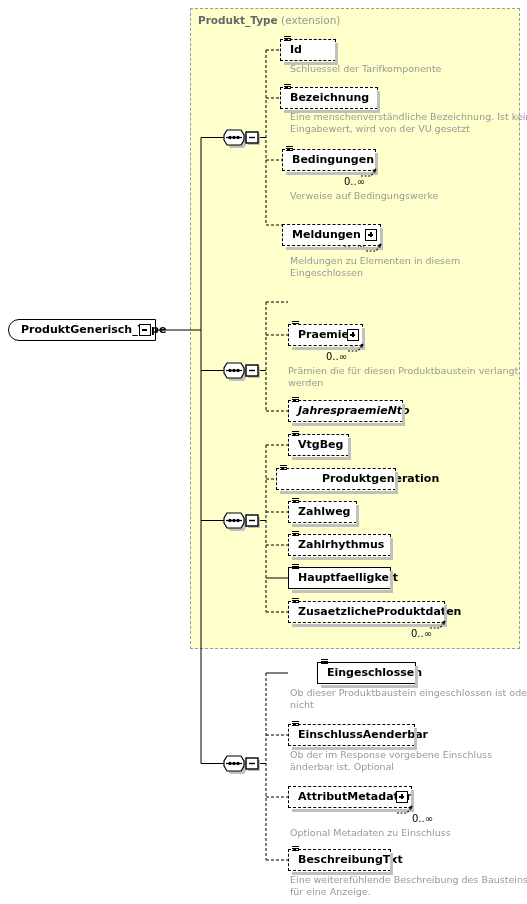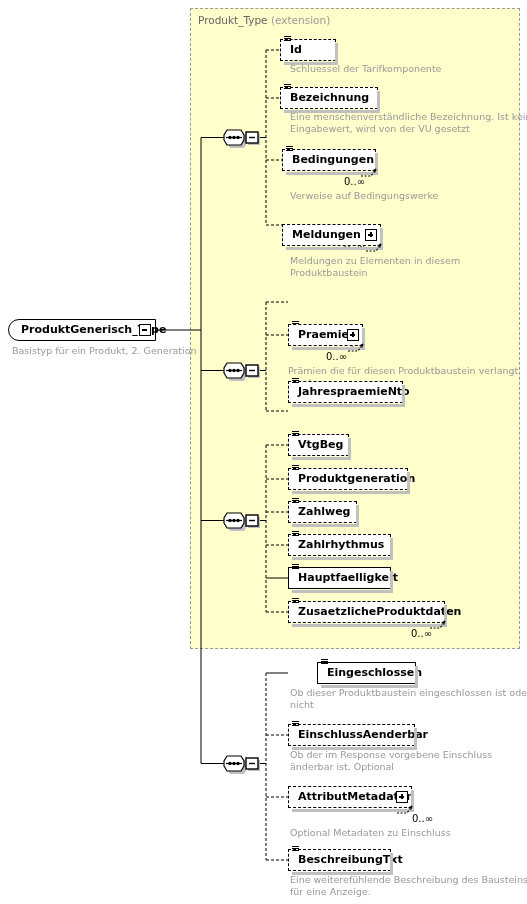--- a/index.html
+++ b/index.html
@@ -18,21 +18,21 @@
     border:1px dashed #999999;
     box-sizing:border-box;
   }
   .ext-title{
     position:absolute;
     font-size:10.5px;
     color:#808080;
     white-space:nowrap;
     letter-spacing:0px;
   }
-  .ext-title b{color:#666666;font-weight:normal;margin-top:37px;}
+  .ext-title b{color:#666666;font-weight:bold;margin-top:37px;}
   .ext-title span{color:#999999;font-weight:normal;}
 
   
   .node{
     position:absolute;
     box-sizing:border-box;
     background:#ffffff;
     border:1px dashed #000000;
     height:22px;
     display:flex;
@@ -175,21 +175,20 @@
       <path d="M266 735 L288 735" stroke="#000" stroke-width="1" fill="none" stroke-dasharray="3,2"></path>
       <path d="M266 797 L288 797" stroke="#000" stroke-width="1" fill="none" stroke-dasharray="3,2"></path>
       <path d="M266 860 L288 860" stroke="#000" stroke-width="1" fill="none" stroke-dasharray="3,2"></path>
     </svg>
 
   <div class="type-node" id="root-node" style="left: 8px; top: 319px; width: 148px;">
     <span class="lbl">ProduktGenerisch_Type</span>
     <span class="minus-box" id="root-minus" style="left: 130px; top: 4px;"></span>
     <span class="shadow"></span>
   </div>
-  <div class="anno" id="root-anno" style="left: 12px; top: 345px;">Basistyp für ein Produkt, 2. Generation</div>
 
   <div id="nodes-layer">
       <div class="node" style="left: 280px; top: 39px; width: 56px;">
         <span class="glyph-lines">
           <i></i>
           <i></i>
           <i></i>
         </span>
         <span class="lbl">Id</span>
         <span class="shadow"></span>
@@ -229,21 +228,21 @@
         <span class="lbl">Meldungen</span>
         <span class="plus-box" style="right: 3px; top: 4px;"></span>
         <span class="shadow"></span>
         <span class="shadow-r"></span>
         <svg class="repeat-fold" viewBox="0 0 16 10">
           <path d="M0 9 L10 9 L15 2" fill="none" stroke="#000" stroke-width="1.1" stroke-dasharray="2,1.6"></path>
           <path d="M15 2 L11.5 4 M15 2 L13.6 5.6" fill="none" stroke="#000" stroke-width="1.1"></path>
         </svg>
       </div>
       <div class="anno" style="left: 290px; top: 255px;">Meldungen zu Elementen in diesem
-Produktbaustein</div>
+Eingeschlossen</div>
       <div class="node" style="left: 288px; top: 291px; width: 64px; margin-top: 33px;">
         <span class="glyph-lines">
           <i></i>
           <i></i>
           <i></i>
         </span>
         <span class="lbl">VtgEnde</span>
         <span class="shadow"></span>
         <span class="shadow-r"></span>
       </div>
@@ -253,41 +252,41 @@
         <span class="plus-box" style="right: 3px; top: 4px;"></span>
         <span class="shadow"></span>
         <span class="shadow-r"></span>
         <svg class="repeat-fold" viewBox="0 0 16 10">
           <path d="M0 9 L10 9 L15 2" fill="none" stroke="#000" stroke-width="1.1" stroke-dasharray="2,1.6"></path>
           <path d="M15 2 L11.5 4 M15 2 L13.6 5.6" fill="none" stroke="#000" stroke-width="1.1"></path>
         </svg>
       </div>
       <div class="anno" style="left: 288px; top: 365px;">Prämien die für diesen Produktbaustein verlangt
 werden</div>
-      <div class="node" style="left: 288px; top: 381px; width: 115px;">
+      <div class="node" style="left: 288px; top: 400px; width: 115px; font-style: italic;">
         <span class="glyph-lines">
           <i></i>
           <i></i>
           <i></i>
         </span>
         <span class="lbl">JahrespraemieNto</span>
         <span class="shadow"></span>
         <span class="shadow-r"></span>
       </div>
       <div class="node" style="left: 288px; top: 434px; width: 61px;">
         <span class="glyph-lines">
           <i></i>
           <i></i>
           <i></i>
         </span>
         <span class="lbl">VtgBeg</span>
         <span class="shadow"></span>
         <span class="shadow-r"></span>
       </div>
-      <div class="node" style="left: 288px; top: 468px; width: 120px;">
+      <div class="node" style="left: 276px; top: 468px; width: 120px; padding-left: 36px;">
         <span class="glyph-lines">
           <i></i>
           <i></i>
           <i></i>
         </span>
         <span class="lbl">Produktgeneration</span>
         <span class="shadow"></span>
         <span class="shadow-r"></span>
       </div>
       <div class="node" style="left: 288px; top: 501px; width: 69px;">

